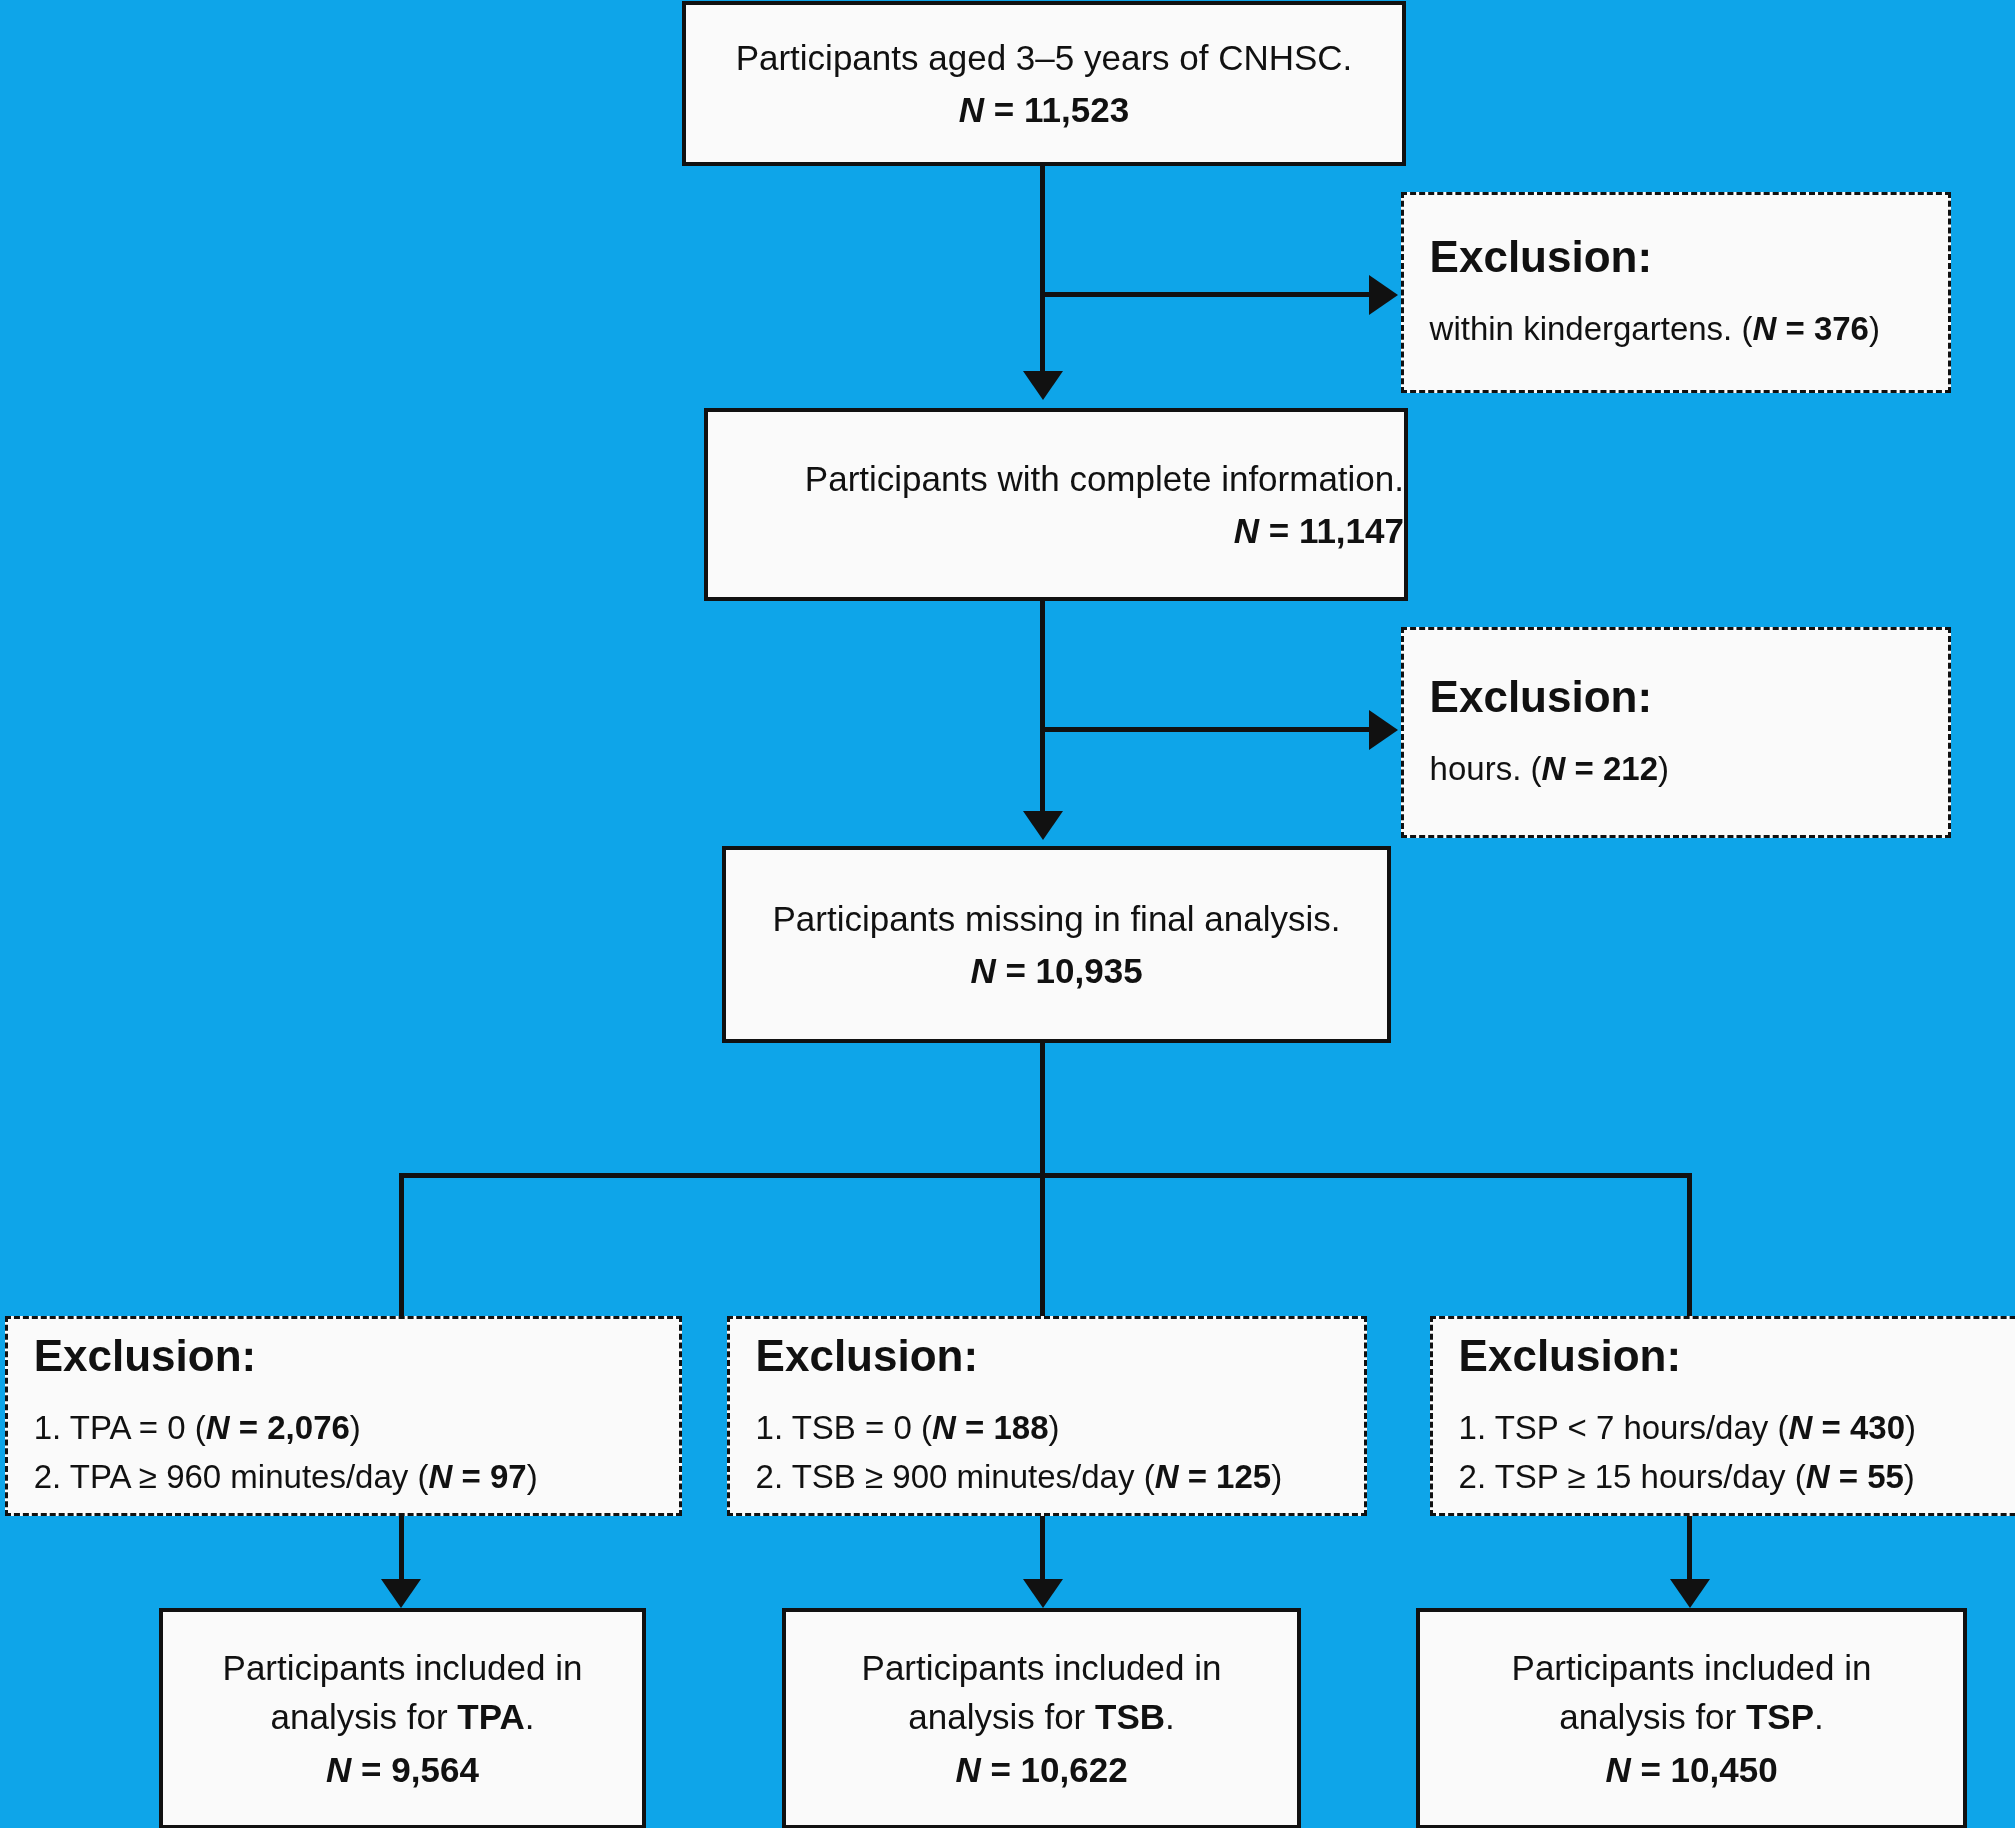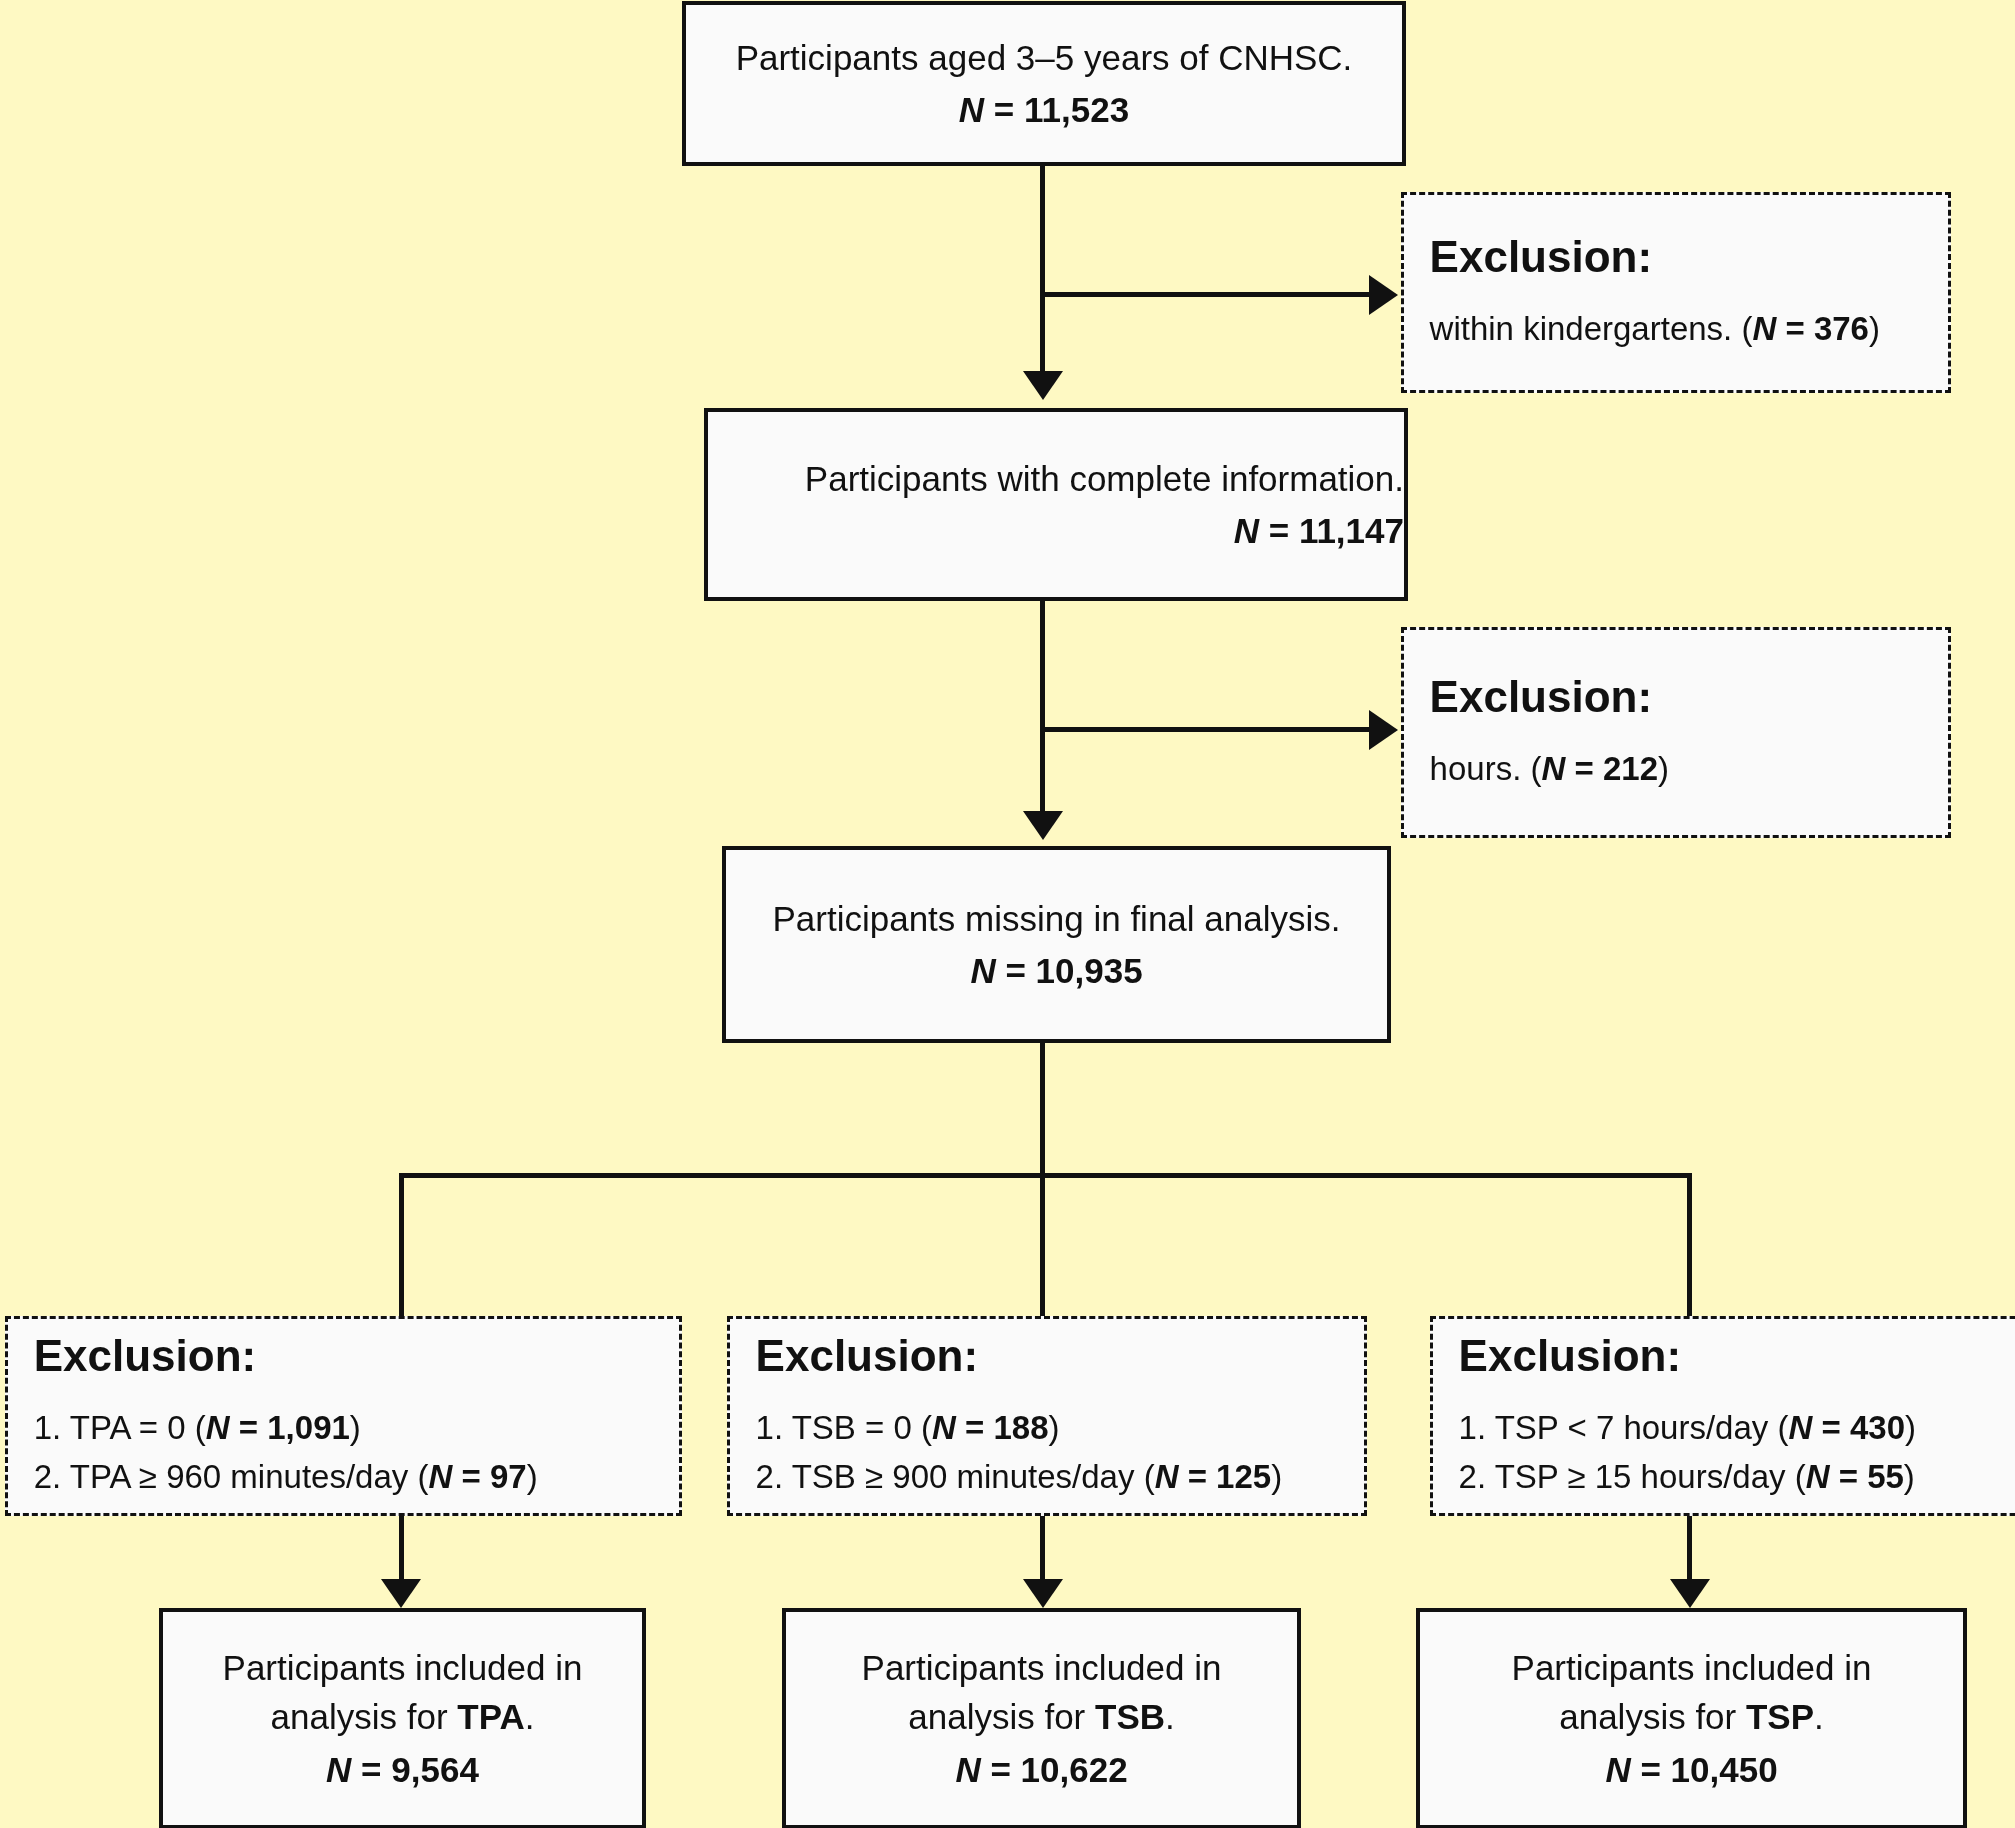--- a/index.html
+++ b/index.html
@@ -4,21 +4,21 @@
 <style>
   html, body {
     margin: 0;
     padding: 0;
     background: #f4f4f4;
   }
   #canvas {
     position: relative;
     width: 2015px;
     height: 1829px;
-    background: #fef9c3;
+    background: #0ea5e9;
     font-family: "Liberation Sans", sans-serif;
     overflow: hidden;
   }
   .box {
     position: absolute;
     box-sizing: border-box;
     background: #fafafa;
     display: flex;
     flex-direction: column;
     align-items: center;
@@ -138,21 +138,21 @@
   </div>
 
   <div class="box solid" style="left:722px; top:846px; width:669px; height:197px;">
     <span class="t fs-main">Participants missing in final analysis.</span>
     <span class="t fs-main nline"><span class="b i">N</span><span class="b"> = </span><span class="b">10,935</span></span>
   </div>
 
   <div class="box dashed" style="left:5.1px; top:1316px; width:677px; height:200px;">
     <div class="pad-l">
       <span class="excl-head">Exclusion:</span>
-      <span class="excl-line"><span>1. TPA = 0 (</span><span class="b i">N</span><span class="b"> = </span><span class="b">1,091</span><span>)</span></span>
+      <span class="excl-line"><span>1. TPA = 0 (</span><span class="b i">N</span><span class="b"> = </span><span class="b">2,076</span><span>)</span></span>
       <span class="excl-line"><span>2. TPA ≥ 960 minutes/day (</span><span class="b i">N</span><span class="b"> = </span><span class="b">97</span><span>)</span></span>
     </div>
   </div>
 
   <div class="box dashed" style="left:727px; top:1316px; width:640px; height:200px;">
     <div class="pad-l">
       <span class="excl-head">Exclusion:</span>
       <span class="excl-line"><span>1. TSB = 0 (</span><span class="b i">N</span><span class="b"> = </span><span class="b">188</span><span>)</span></span>
       <span class="excl-line"><span>2. TSB ≥ 900 minutes/day (</span><span class="b i">N</span><span class="b"> = </span><span class="b">125</span><span>)</span></span>
     </div>

